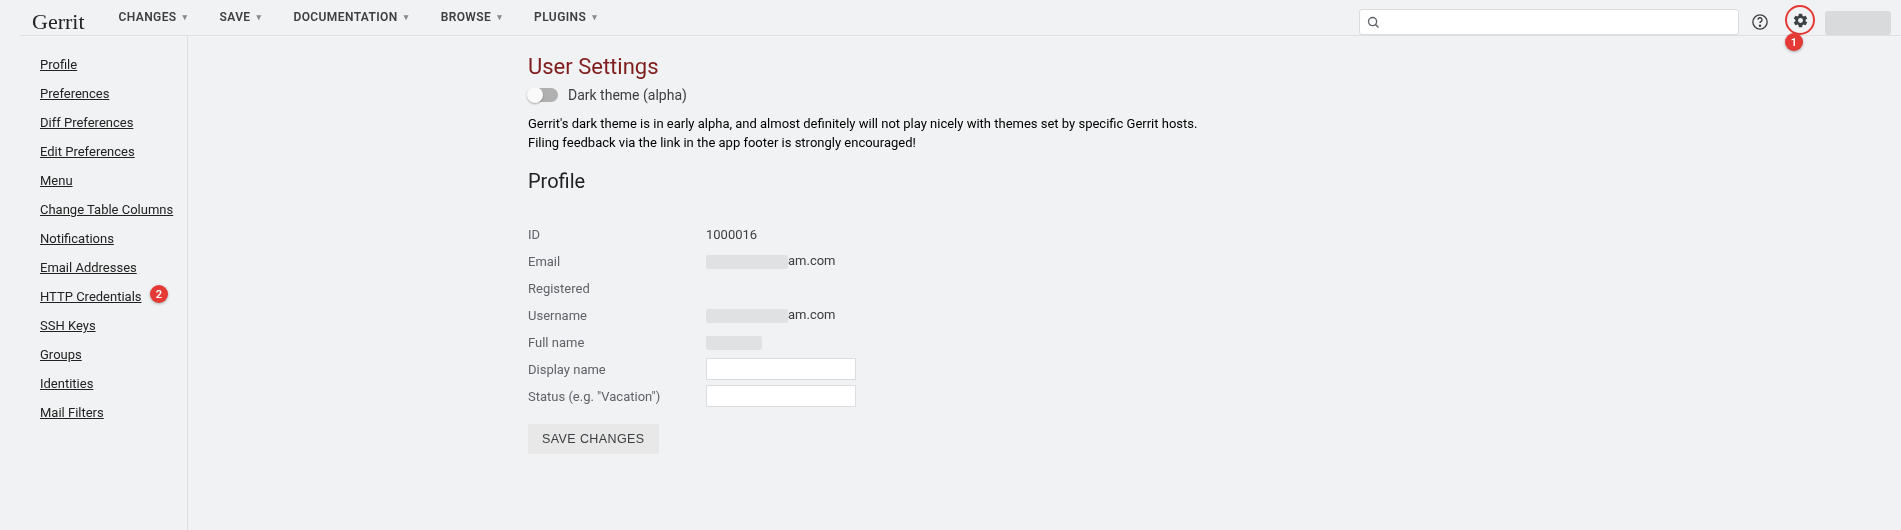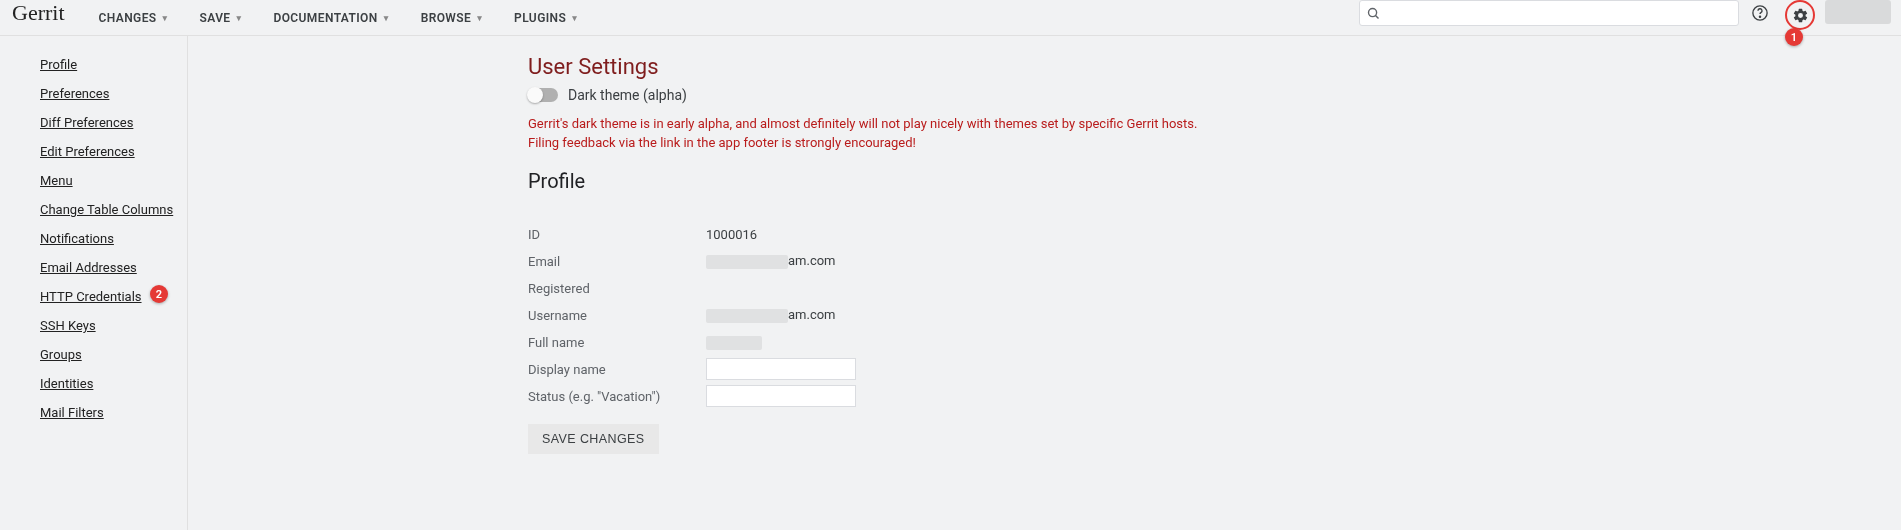--- a/index.html
+++ b/index.html
@@ -1,17 +1,17 @@
 <!DOCTYPE html>
 <html><head>
   <meta charset="utf-8">
   <style>
     * { margin: 0; padding: 0; box-sizing: border-box; }
     body { font-family: Roboto, "Helvetica Neue", Arial, sans-serif; background: #f1f2f3; color: #202124; width: 1901px; height: 530px; overflow: hidden; }
-    .topbar { height: 36px; display: flex; align-items: flex-start; padding: 0 10px; border-bottom: 1px solid #e0e0e0; background: #f1f2f3; }
+    .topbar { height: 36px; display: flex; align-items: flex-end; padding: 0 10px; border-bottom: 1px solid #e0e0e0; background: #f1f2f3; margin-left: 20px; }
     .brand { font-family: "Times New Roman", serif; font-size: 22px; font-weight: 400; margin-left: 2px; margin-right: 18px; color: #222; }
     .menus { display: flex; align-items: center; gap: 0; }
     .menu-item { display: flex; align-items: center; font-size: 12px; font-weight: 600; letter-spacing: 0.4px; color: #3c4043; padding: 12px 16px; height: 36px; cursor: pointer; }
     .menu-item .tri { margin-left: 6px; font-size: 9px; color: #888; }
     .spacer { flex: 1; }
     .searchbox { display: flex; align-items: center; background: #fff; border: 1px solid #dadce0; border-radius: 3px; height: 26px; width: 380px; padding: 0 6px; }
     .searchbox svg { color: #5f6368; flex-shrink: 0; }
     .searchbox input { border: none; outline: none; flex: 1; font-size: 13px; margin-left: 6px; background: transparent; }
     .icon-btn { width: 26px; height: 26px; display: flex; align-items: center; justify-content: center; cursor: pointer; margin-left: 8px; color: #3c4043; position: relative; }
     .gear-highlight { border: 2.5px solid #e53935; border-radius: 50%; width: 30px; height: 30px; margin-left: 6px; }
@@ -21,21 +21,21 @@
     .sidebar { width: 160px; padding: 18px 0 0 12px; border-right: 1px solid #e0e0e0; background: #f1f2f3; }
     .sidebar a { display: inline-block; font-size: 13px; color: #222; text-decoration: underline; margin-bottom: 11px; cursor: pointer; position: relative; }
     .sidebar-row { position: relative; }
     .sidebar-row .annot-badge { left: 110px; top: -1px; }
     .main { flex: 1; padding: 18px 0 0 340px; background: #f1f2f3; }
     .main h1 { font-size: 22px; font-weight: 400; color: #7f1d1d; margin-bottom: 8px; }
     .toggle-row { display: flex; align-items: center; margin-bottom: 12px; }
     .toggle { width: 30px; height: 14px; background: #b0b0b0; border-radius: 8px; position: relative; cursor: pointer; margin-right: 10px; }
     .toggle::after { content: ""; position: absolute; width: 16px; height: 16px; background: #fafafa; border-radius: 50%; top: -1px; left: -1px; box-shadow: 0 1px 2px rgba(0,0,0,.3); }
     .toggle-label { font-size: 14px; color: #3c4043; }
-    .alpha-note { font-size: 13px; color: #b91c1c; max-width: 680px; line-height: 1.45; margin-bottom: 16px; }
+    .alpha-note { font-size: 13px; color: #000000; max-width: 680px; line-height: 1.45; margin-bottom: 16px; }
     .main h2 { font-size: 20px; font-weight: 400; color: #202124; margin-bottom: 28px; }
     .field-row { display: flex; align-items: center; height: 27px; font-size: 13px; color: #5f6368; }
     .field-label { width: 178px; }
     .field-value { color: #3c4043; }
     .redacted { display: inline-block; height: 14px; background: #e0e1e2; border-radius: 2px; vertical-align: middle; }
     .field-input { border: 1px solid #dadce0; height: 22px; width: 150px; padding: 0 6px; font-size: 13px; background: #fff; }
     .save-btn { margin-top: 14px; background: #e8e8e8; border: none; padding: 8px 14px; font-size: 12.5px; letter-spacing: 0.4px; color: #3c4043; font-weight: 500; cursor: pointer; }
     .gear-wrap { position: relative; margin-left: 6px; }
     .gear-wrap .annot-badge { left: 6px; top: 28px; }
   </style>

